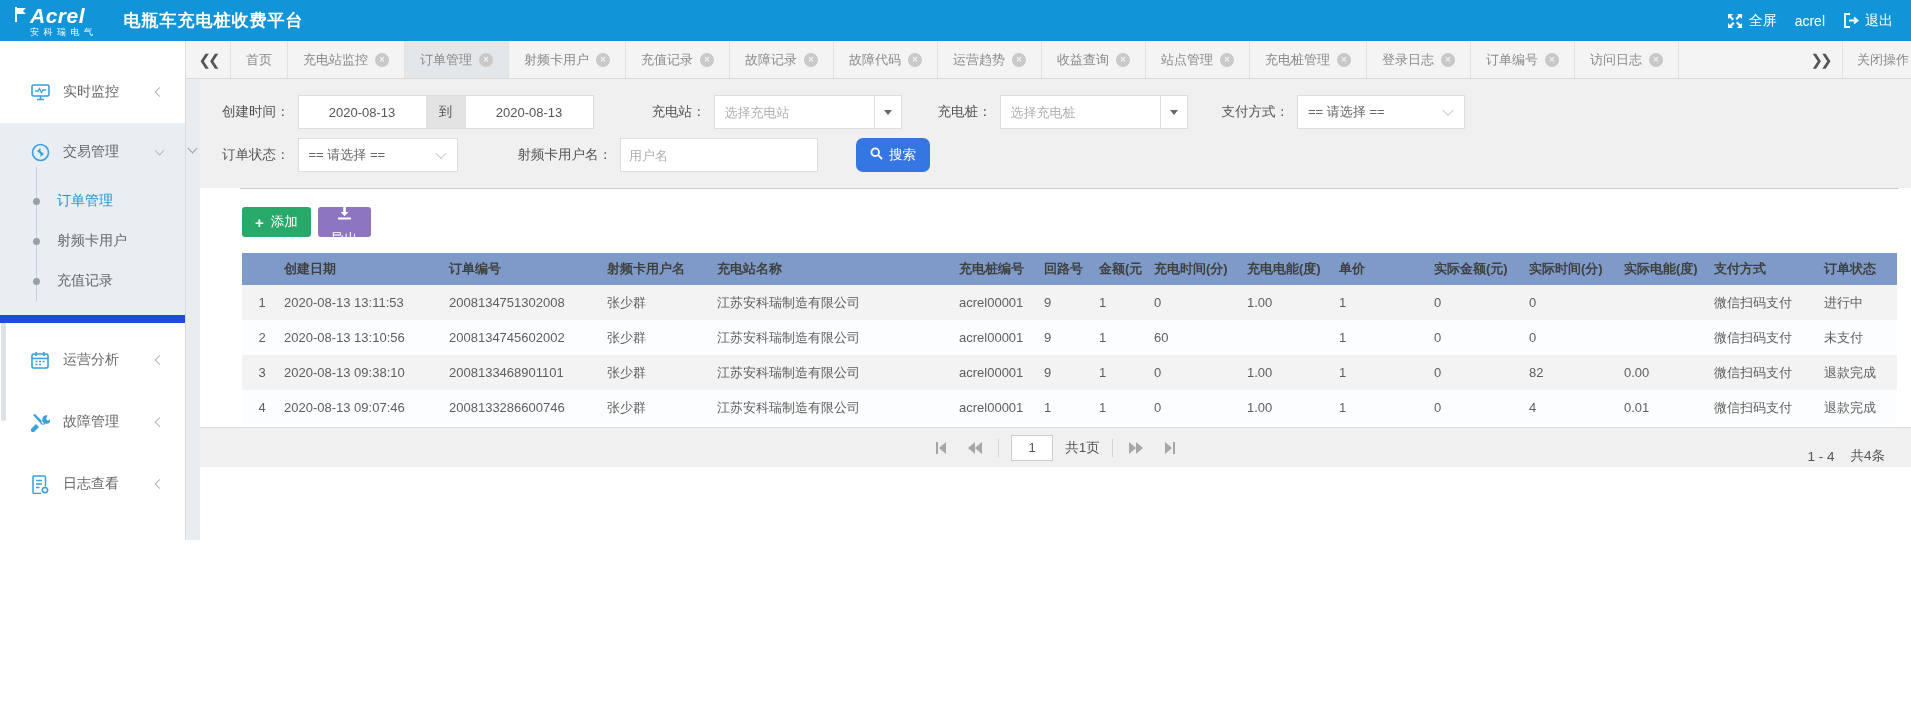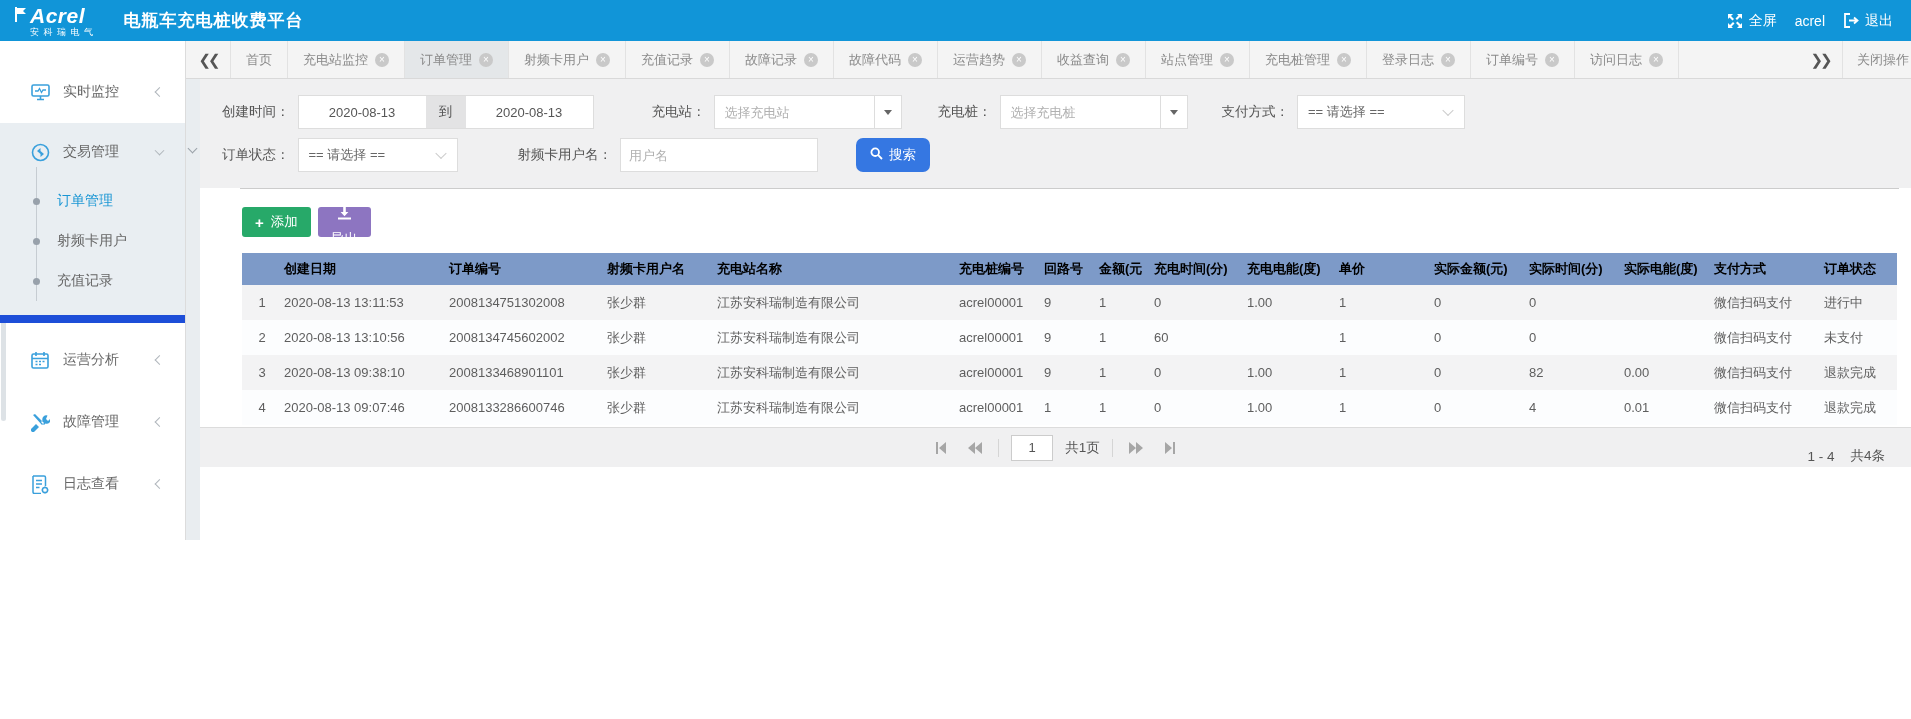--- a/index.html
+++ b/index.html
@@ -84,21 +84,21 @@
 
   
   .grid-sec { background:#fff; padding:18px 12px 0 42px; }
   .btns { display:flex; gap:7px; }
   .btn-act { height:30px; padding:0 13px; border:none; border-radius:3px; color:#fff; font-size:13.5px; display:flex; align-items:center; gap:7px; cursor:pointer; font-family:inherit; }
   .btn-add { background:#27a969; }
   .btn-export { background:#8d75c1;flex-direction:column; }
   .btn-act .plus { font-size:15px; font-weight:bold; line-height:1; }
 
   table.grid { border-collapse:collapse; table-layout:fixed; width:1655px; margin-top:16px; font-size:13px; }
-  table.grid th { background:#7d9ac8; color:#000000; font-weight:bold; height:32px; text-align:left; padding:0 2px; white-space:nowrap; overflow:hidden; }
+  table.grid th { background:#7d9ac8; color:#404040; font-weight:bold; height:32px; text-align:left; padding:0 2px; white-space:nowrap; overflow:hidden; }
   table.grid td { height:35px; color:#5e5e5e; padding:0 2px; white-space:nowrap; overflow:hidden; }
   table.grid tr.odd td { background:#f3f3f4; }
   table.grid tr.even td { background:#fcfdfe; }
   table.grid .c-idx { text-align:center; }
 
   
   .pagebar { margin-top:2px; background:#f0f0f1; border-top:1px solid #dcdcdc; height:40px; position:relative; display:flex; align-items:center; justify-content:center; gap:12px; }
   .pg-ico { display:flex; align-items:center; justify-content:center; width:22px; height:22px; cursor:pointer; }
   .pg-sep { width:1px; height:18px; background:#d5d5d5; }
   .pg-input { width:42px; height:26px; border:1px solid #ccc; background:#fff; text-align:center; font-size:13px; color:#555; outline:none; font-family:inherit; }

